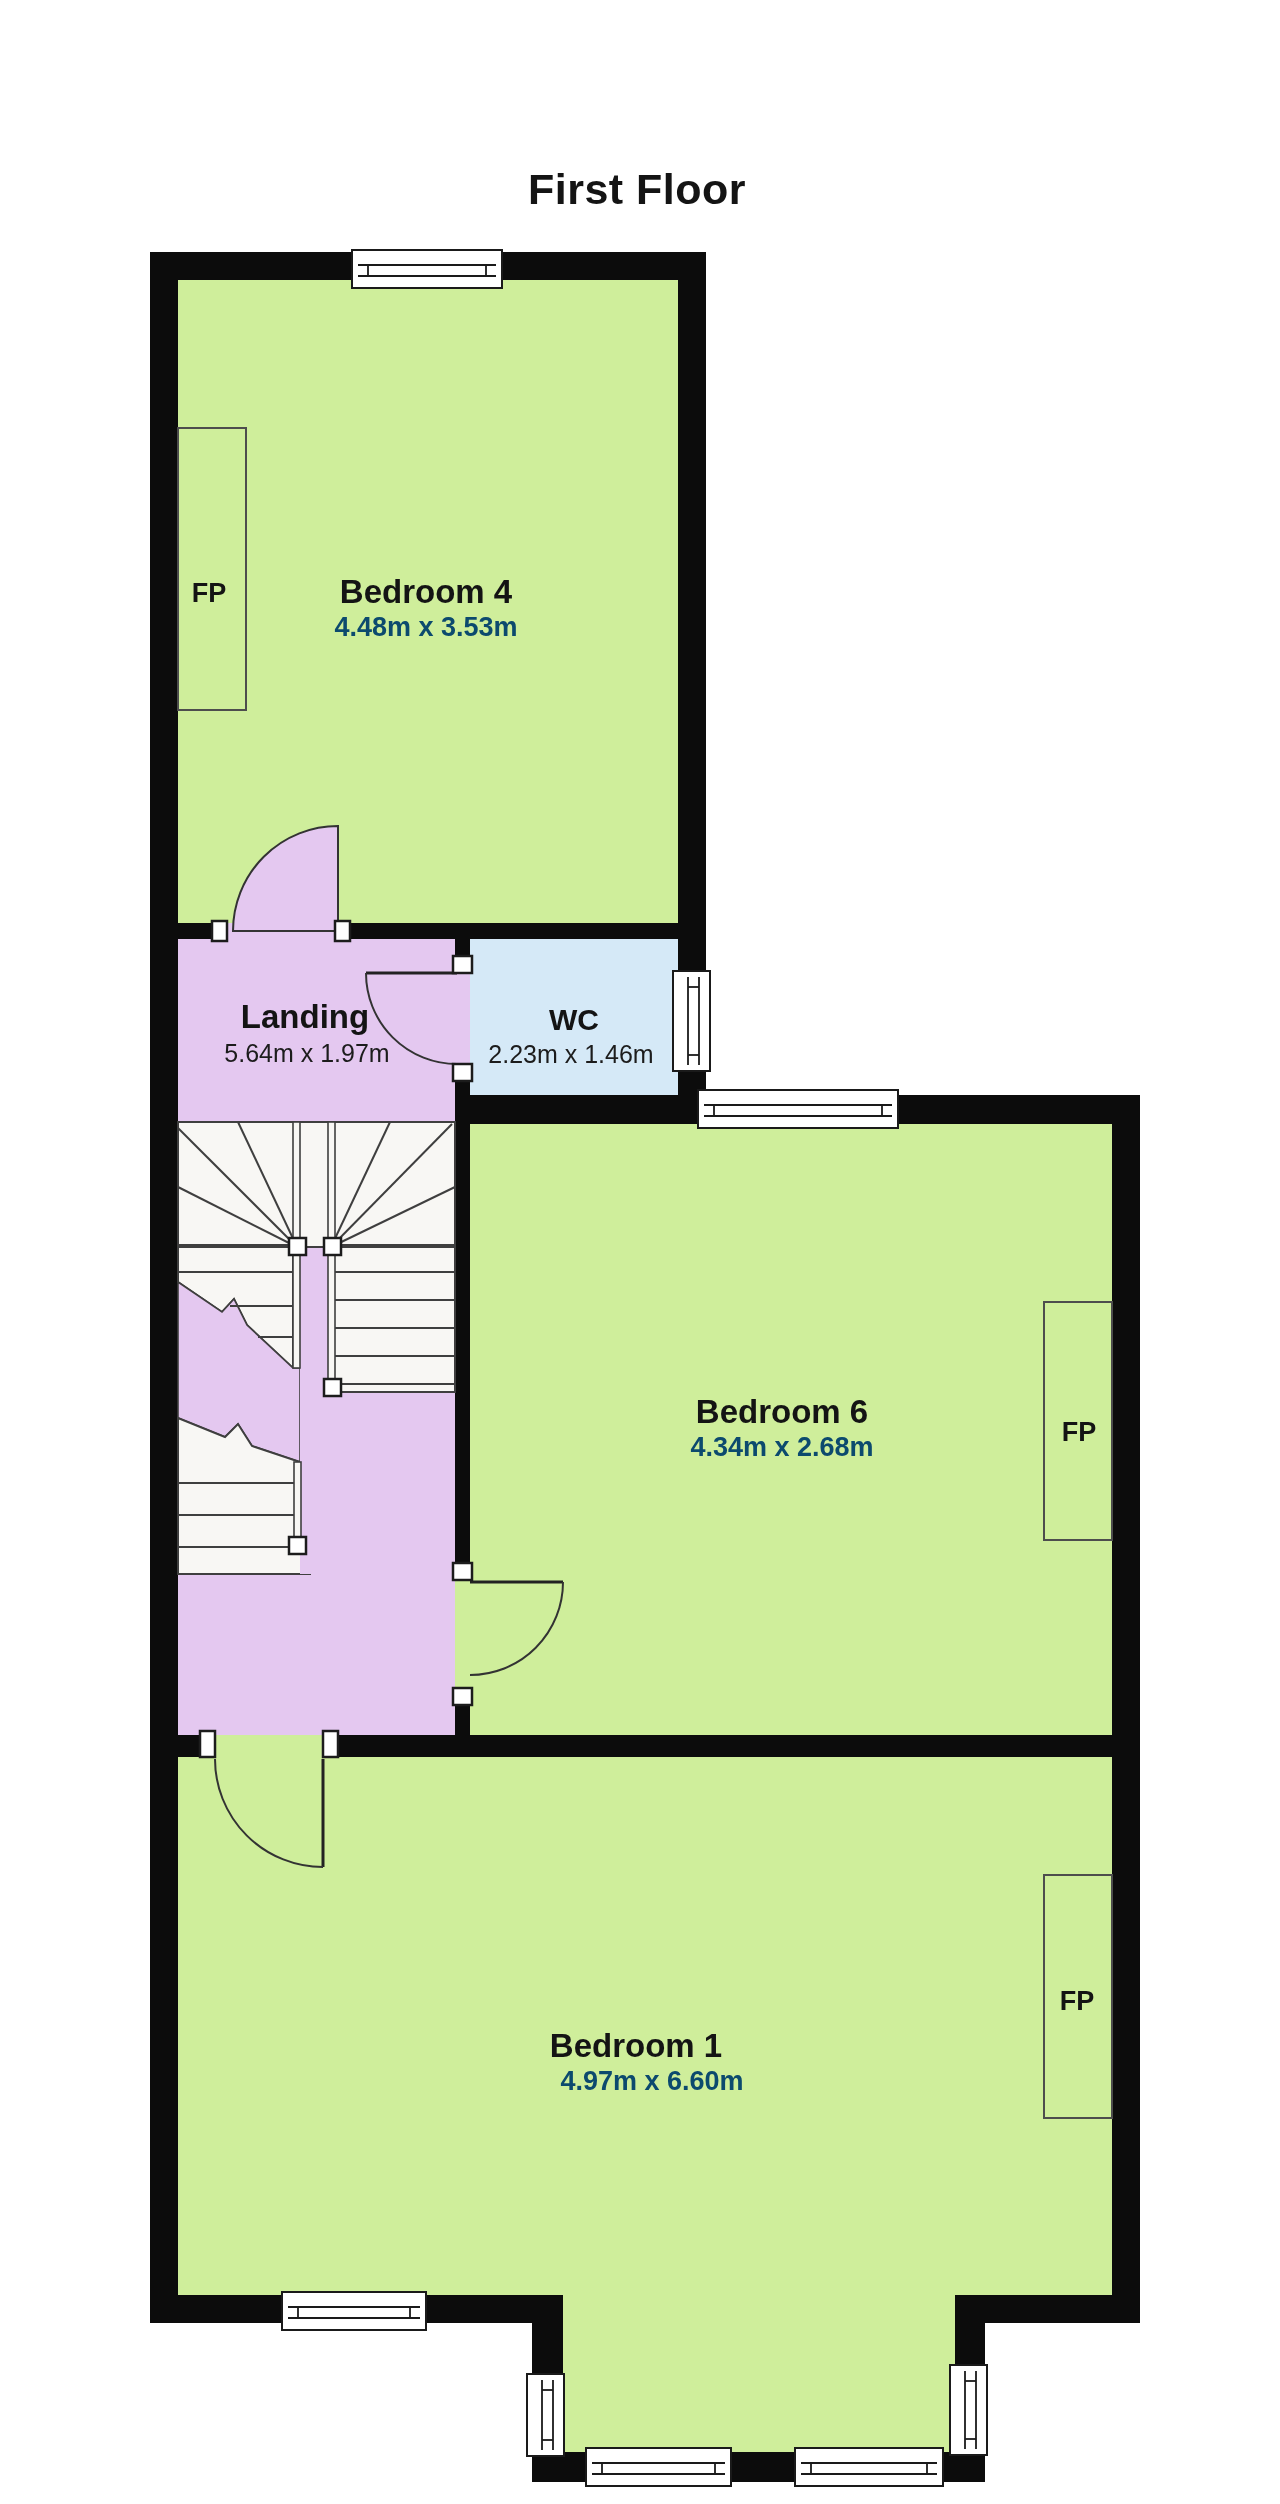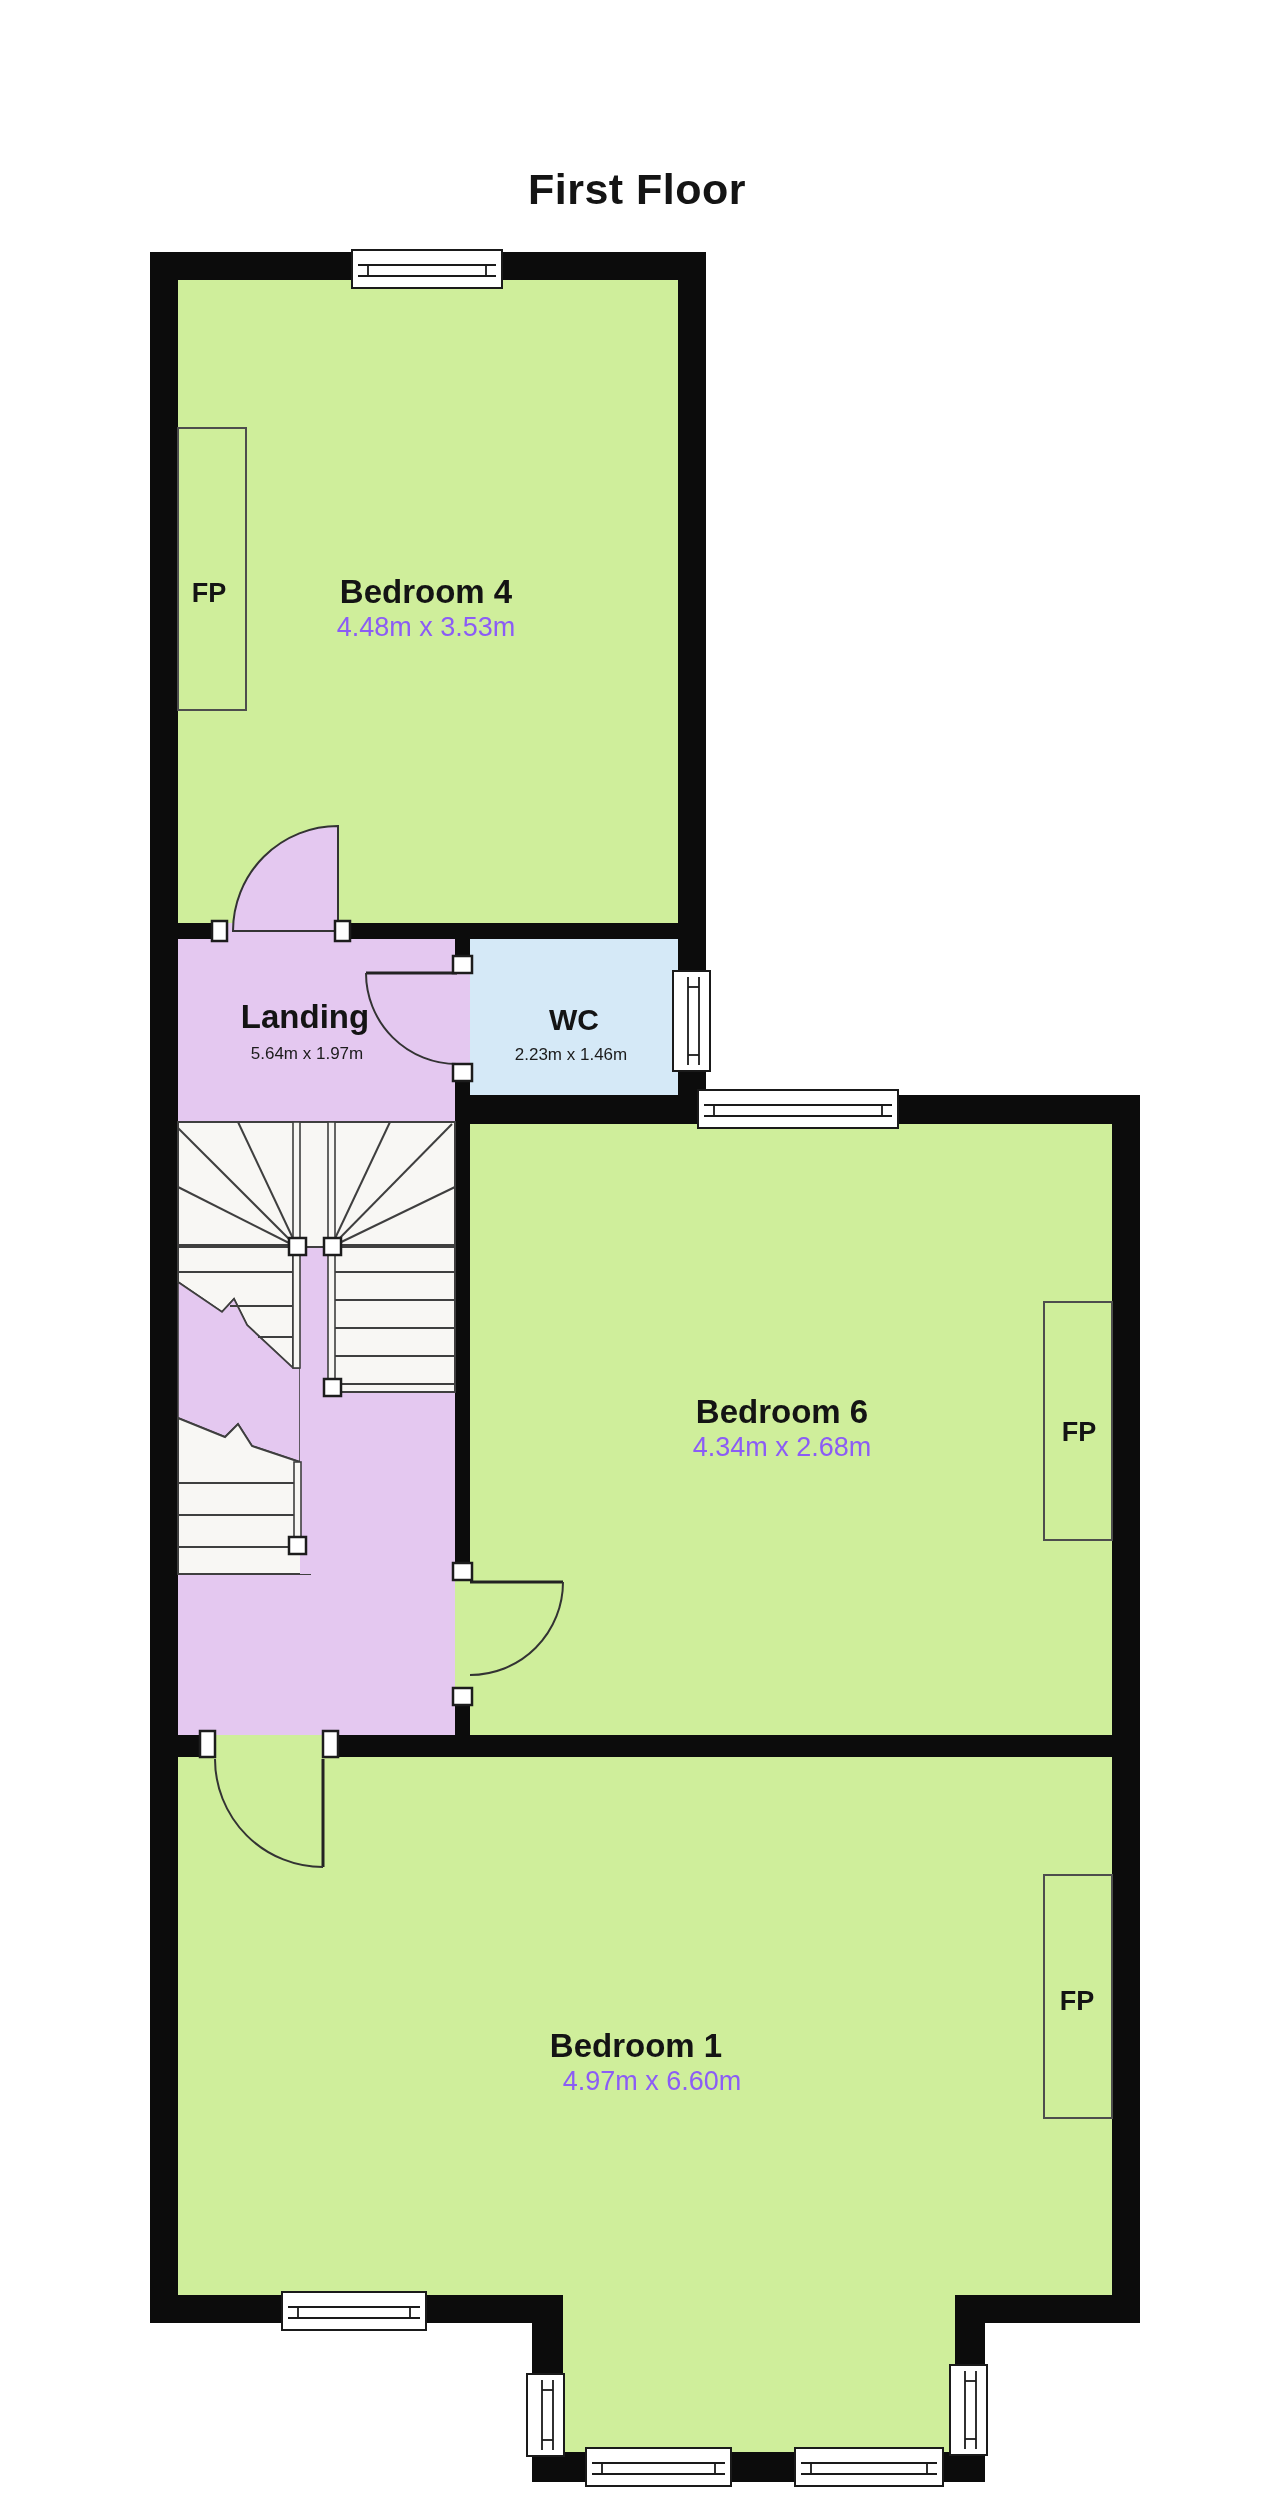--- a/index.html
+++ b/index.html
@@ -14,23 +14,23 @@
     position:relative;width:1280px;height:2504px;background:#ffffff;
     font-family:"Liberation Sans",sans-serif;overflow:hidden;
   }
   .plan svg{position:absolute;left:0;top:0;}
   .lbl{
     position:absolute;transform:translate(-50%,-50%);
     white-space:nowrap;color:#141414;text-align:center;line-height:1;margin-top:13px;
   }
   .title{font-size:43px;font-weight:bold;letter-spacing:0.5px;}
   .room-name{font-size:33px;font-weight:bold;}
-  .room-dims{font-size:27px;font-weight:normal;color:#8b5cf6;}
+  .room-dims{font-size:27px;font-weight:bold;color:#0c4a6e;}
   .wc-name{font-size:30px;font-weight:bold;}
-  .wc-dims{font-size:17px;font-weight:normal;color:#1c1c1c;}
+  .wc-dims{font-size:25px;font-weight:normal;color:#1c1c1c;}
   .fp-lbl{font-size:27px;font-weight:bold;}
   
   .wall{fill:var(--wall);}
   .green{fill:var(--green);}
   .purple{fill:var(--purple);}
   .blue{fill:var(--blue);}
   .tread{fill:var(--tread);stroke:#3f3f3f;stroke-width:2;}
   .sline{stroke:#3f3f3f;stroke-width:2;fill:none;}
   .stringer{fill:var(--tread);stroke:#3f3f3f;stroke-width:1.6;}
   .cut{fill:var(--purple);stroke:#3f3f3f;stroke-width:1.6;}

